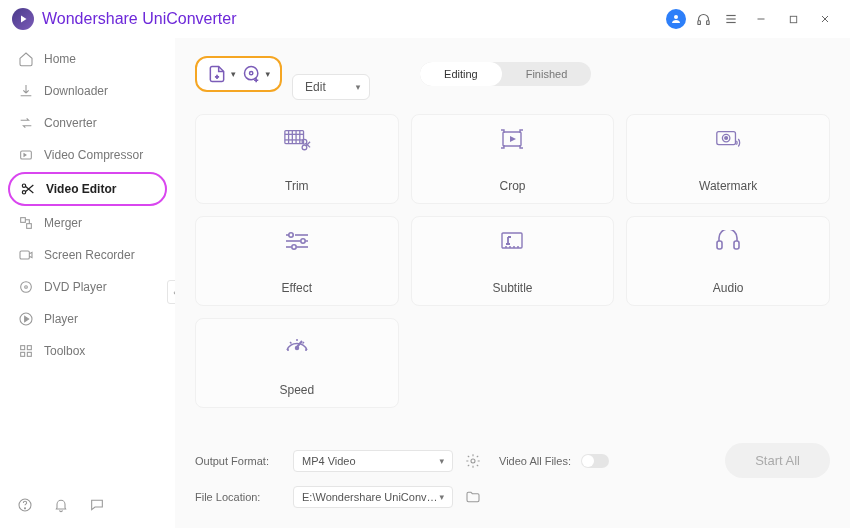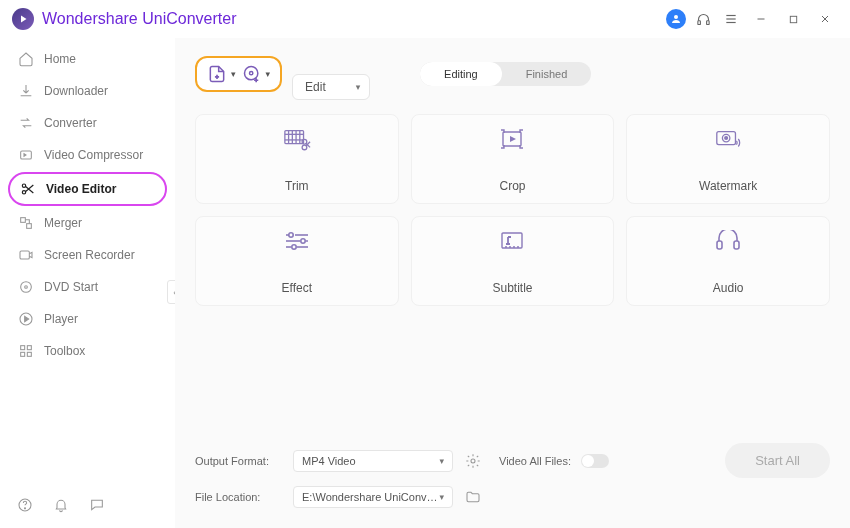--- a/index.html
+++ b/index.html
@@ -173,21 +173,21 @@
         </span>
       <span>Screen Recorder</span>
     </div>
     <div class="sidebar-item">
       <span class="sidebar-icon">
           <svg width="16" height="16" viewBox="0 0 24 24" fill="none" stroke="currentColor" stroke-width="1.6">
             <circle cx="12" cy="12" r="8"></circle>
             <circle cx="12" cy="12" r="2"></circle>
           </svg>
         </span>
-      <span>DVD Start</span>
+      <span>DVD Player</span>
     </div>
     <div class="sidebar-item">
       <span class="sidebar-icon">
           <svg width="16" height="16" viewBox="0 0 24 24" fill="none" stroke="currentColor" stroke-width="1.6">
             <circle cx="12" cy="12" r="9"></circle>
             <path d="M10 8l6 4-6 4z" fill="currentColor"></path>
           </svg>
         </span>
       <span>Player</span>
     </div>
@@ -330,20 +330,35 @@
         <div class="card">
           <div class="card-icon">
               <svg width="28" height="22" viewBox="0 0 28 22" fill="none" stroke="currentColor" stroke-width="1.6">
                 <path d="M5 11V8a9 9 0 0118 0v3"></path>
                 <rect x="3" y="11" width="5" height="8" rx="2"></rect>
                 <rect x="20" y="11" width="5" height="8" rx="2"></rect>
               </svg>
             </div>
           <div class="card-label">Audio</div>
         </div>
+        <div class="card">
+          <div class="card-icon">
+              <svg width="28" height="22" viewBox="0 0 28 22" fill="none" stroke="currentColor" stroke-width="1.5">
+                <path d="M4 18a11 11 0 0120 0"></path>
+                <path d="M14 15l5-6" stroke-width="2"></path>
+                <circle cx="14" cy="16" r="1.5" fill="currentColor"></circle>
+                <line x1="4" y1="18" x2="6" y2="18"></line>
+                <line x1="22" y1="18" x2="24" y2="18"></line>
+                <line x1="14" y1="7" x2="14" y2="9"></line>
+                <line x1="7" y1="10" x2="8.5" y2="11.5"></line>
+                <line x1="21" y1="10" x2="19.5" y2="11.5"></line>
+              </svg>
+            </div>
+          <div class="card-label">Speed</div>
+        </div>
       </div>
     </div>
 
     <div class="bottom-bar">
       <div class="bottom-row">
         <span class="lbl">Output Format:</span>
         <div class="select-box">
           <span>MP4 Video</span>
           <span class="chev">▾</span>
         </div>

